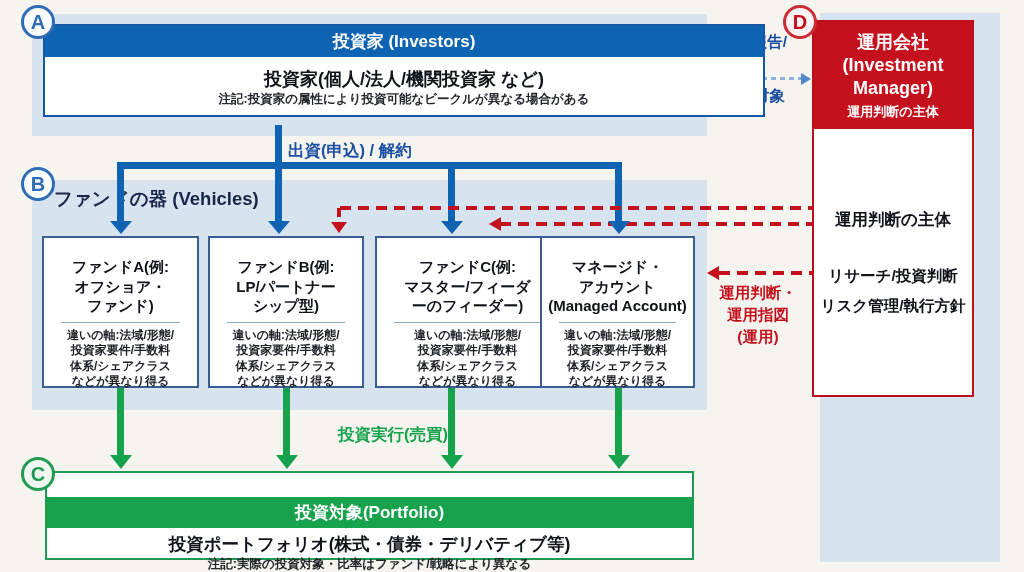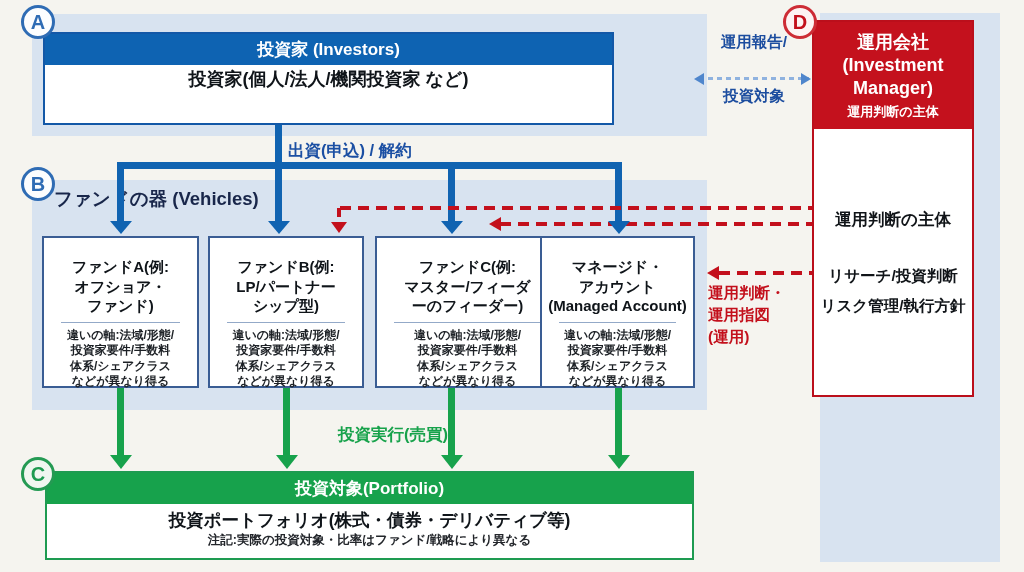--- a/index.html
+++ b/index.html
@@ -22,21 +22,21 @@
   }
   .badge-blue{border:3px solid #2f6cb4;color:#2f6cb4;}
   .badge-green{border:3px solid #249a53;color:#1d9a50;background:#f0f6f0;}
   .badge-red{border:3px solid #cd2c35;color:#c3101c;background:#fdf3f3;}
 
   
   .frame-blue{background:#fff;border:2px solid #1358a7;box-sizing:border-box;}
   .frame-green{background:#fff;border:2px solid #1e9b51;box-sizing:border-box;}
   .frame-red{background:#fff;border:2px solid #bb0f1b;box-sizing:border-box;}
   .bar-blue{background:#0e63b2;color:#fff;font-size:17px;line-height:31px;}
-  .bar-green{background:#17a24c;color:#fff;font-size:17px;line-height:31px;}
+  .bar-green{background:#17a24c;color:#fff;font-size:17px;line-height:31px;margin-top:24px;}
   .bar-red{background:#c4111d;color:#fff;}
 
   .main-line{font-size:18px;color:#0f1419;}
   .note-line{font-size:12.5px;color:#23262b;}
 
   
   .vbox{background:#fff;border:2px solid #3a5d94;box-sizing:border-box;
         top:236px;height:152px;padding:19px 5px 6px;z-index:3;}
   .vbox .vtitle{font-size:15px;line-height:19.5px;color:#0f1419;}
   .vbox .vdivider{border-top:1.5px solid #93a9c8;margin:6px 12px 5px;}
@@ -73,24 +73,25 @@
 
   <div class="abs panel" style="left:32px;top:14px;width:675px;height:122px"></div>
   <div class="abs panel" style="left:32px;top:180px;width:675px;height:230px"></div>
   <div class="abs panel" style="left:820px;top:13px;width:180px;height:549px"></div>
 
   <div class="abs badge badge-blue" style="left:21px;top:5px">A</div>
   <div class="abs badge badge-blue" style="left:21px;top:167px">B</div>
   <div class="abs badge badge-green" style="left:21px;top:457px">C</div>
   <div class="abs badge badge-red" style="left:783px;top:5px">D</div>
 
-  <div class="abs frame-blue" style="left:43px;top:32px;width:571px;height:93px;z-index:4">
+  <div class="abs frame-blue" style="left:43px;top:24px;width:722px;height:93px;z-index:4">
     <div class="bar-blue center">投資家 (Investors)</div>
-    <div class="center" style="padding-top:2px">
+    <div class="center" style="padding-top:10px">
       <div class="main-line">投資家(個人/法人/機関投資家 など)</div>
+      <div class="note-line">注記:投資家の属性により投資可能なビークルが異なる場合がある</div>
     </div>
   </div>
 
   <div class="abs shaft-v-blue" style="left:275px;top:125px;height:97px"></div>
   <div class="abs shaft-h-blue" style="left:117px;top:162px;width:505px"></div>
   <div class="abs shaft-v-blue" style="left:117px;top:162px;height:60px"></div>
   <div class="abs shaft-v-blue" style="left:448px;top:166px;height:56px"></div>
   <div class="abs shaft-v-blue" style="left:615px;top:166px;height:56px"></div>
   <div class="abs tri tri-down-blue" style="left:110px;top:221px"></div>
   <div class="abs tri tri-down-blue" style="left:268px;top:221px"></div>
@@ -141,21 +142,21 @@
 などが異なり得る</div>
   </div>
 
   <div class="abs dash-red-h" style="left:340px;top:206px;width:472px"></div>
   <div class="abs dash-red-v" style="left:337px;top:208px;height:15px"></div>
   <div class="abs tri tri-down-red" style="left:331px;top:222px"></div>
   <div class="abs dash-red-h" style="left:500px;top:222px;width:312px"></div>
   <div class="abs tri tri-left-red" style="left:489px;top:217px"></div>
   <div class="abs dash-red-h" style="left:719px;top:271px;width:93px"></div>
   <div class="abs tri tri-left-red" style="left:707px;top:266px"></div>
-  <div class="abs lbl-red prewrap" style="left:708px;top:282px;width:100px;text-align:left">運用判断・
+  <div class="abs lbl-red prewrap" style="left:708px;top:282px;width:100px;text-align:center">運用判断・
 運用指図
 (運用)</div>
 
   <div class="abs shaft-v-green" style="left:117px;top:388px;height:68px"></div>
   <div class="abs shaft-v-green" style="left:283px;top:388px;height:68px"></div>
   <div class="abs shaft-v-green" style="left:448px;top:388px;height:68px"></div>
   <div class="abs shaft-v-green" style="left:615px;top:388px;height:68px"></div>
   <div class="abs tri tri-down-green" style="left:110px;top:455px"></div>
   <div class="abs tri tri-down-green" style="left:276px;top:455px"></div>
   <div class="abs tri tri-down-green" style="left:441px;top:455px"></div>

